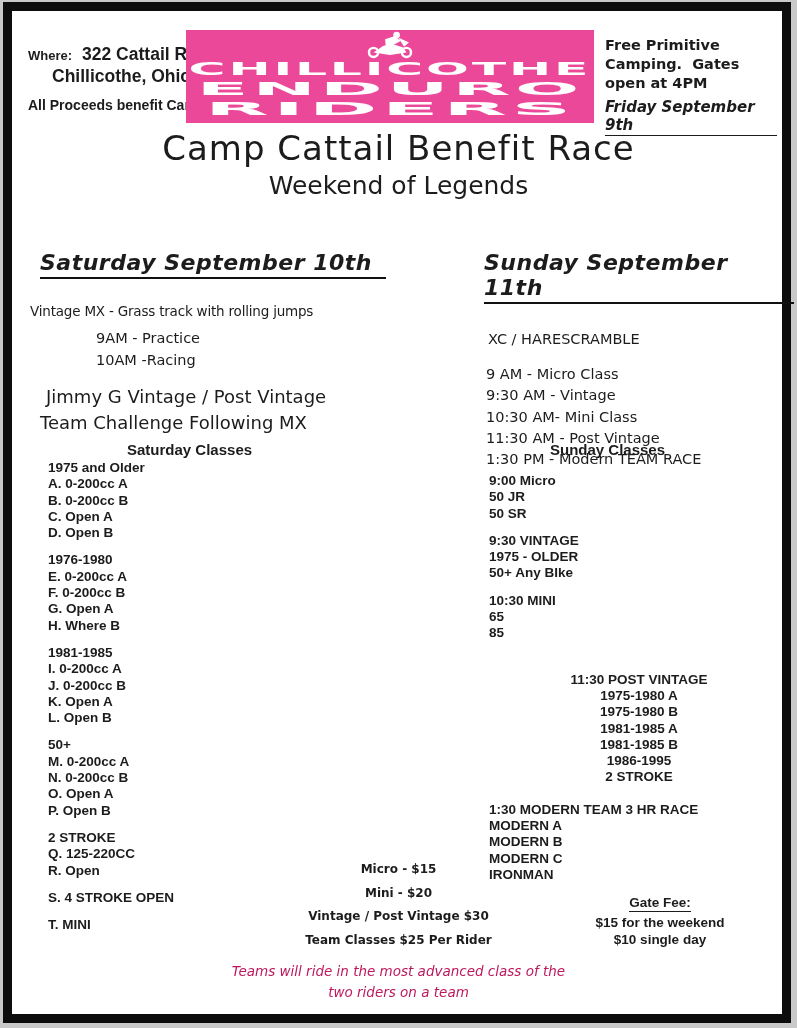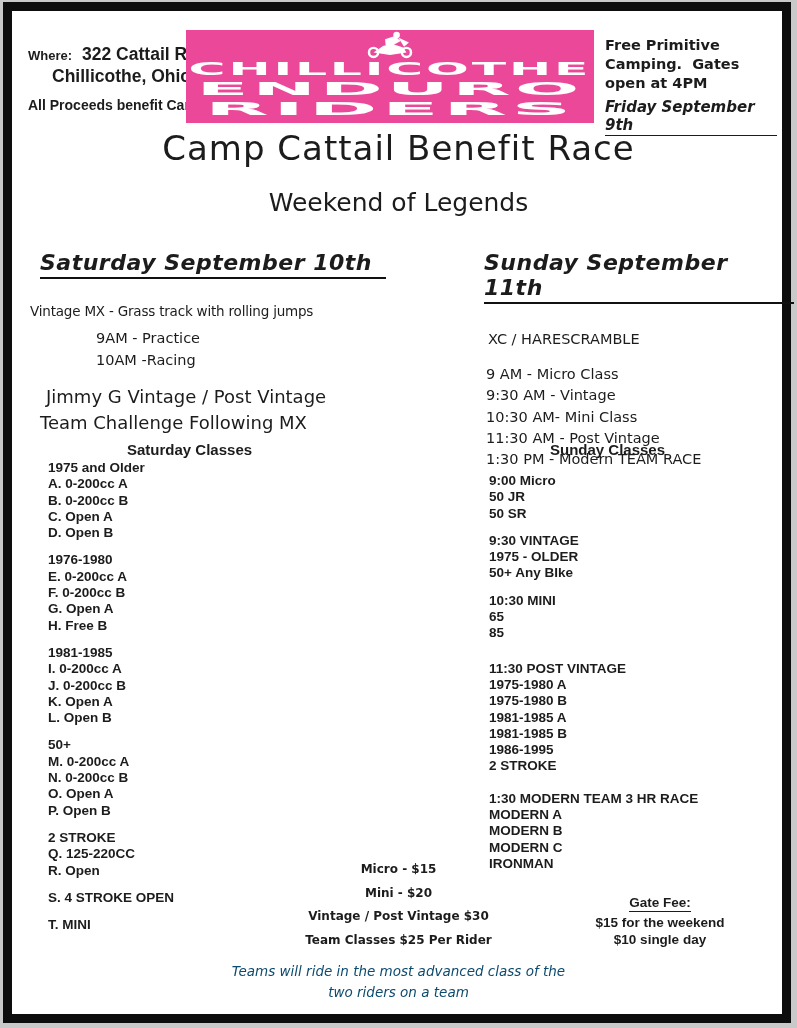--- a/index.html
+++ b/index.html
@@ -33,21 +33,21 @@
   .lx2 { transform:scaleX(4.2); }
   .lx3 { transform:scaleX(4.6); }
 
   .camping-block { position:absolute; left:605px; top:36px; width:172px; text-align:left; }
   .camping-line { font-size:14.5px; font-weight:bold; line-height:19px; white-space:pre-wrap; }
   .camping-date { display:inline-block; font-size:15px; font-weight:bold; font-style:italic; margin-top:5px; border-bottom:1.5px solid #1c1c1c; padding-bottom:1px; }
 
   
   .title-block { position:absolute; left:0; right:0; top:128px; text-align:center; }
   .main-title { font-size:34px; letter-spacing:1px; }
-  .subtitle { font-size:25px; margin-top:20px; }
+  .subtitle { font-size:25px; margin-top:3px; }
 
   
   .day-head { display:inline-block; font-size:22px; font-weight:bold; font-style:italic; letter-spacing:0.5px; border-bottom:2px solid #111; padding:0 14px 2px 0; }
   .sat-top { position:absolute; left:40px; top:250px; width:430px; }
   .sun-top { position:absolute; left:484px; top:250px; width:310px; }
   .sat-desc { font-size:13.5px; margin:24px 0 0 -10px; letter-spacing:-0.2px; }
   .sat-times { margin:8px 0 0 56px; }
   .sat-times div { font-size:14.5px; line-height:22px; }
   .challenge { margin-top:13px; }
   .challenge-l1 { font-size:18px; margin-left:6px; line-height:26px; }
@@ -57,30 +57,30 @@
   .sun-times div { font-size:14.5px; line-height:21.3px; }
 
   
   .sat-classes { position:absolute; left:48px; top:441px; width:380px; }
   .sun-classes { position:absolute; left:489px; top:441px; width:300px; }
   .classes-title { font-family:"Liberation Sans",sans-serif; font-weight:bold; font-size:15px; }
   .sat-classes .classes-title { margin:0 0 2px 79px; }
   .sun-classes .classes-title { margin:0 0 15px 61px; }
   .group { margin-bottom:11px; }
   .class-line { font-family:"Liberation Sans",sans-serif; font-weight:bold; font-size:13.5px; line-height:16.3px; }
-  .sun-g4 { margin-top:19px; }
+  .sun-g4 { margin-top:30px;text-align:center; }
   .sun-g5 { margin-top:16px; }
 
   
   .pricing { position:absolute; left:0; right:0; top:858px; text-align:center; }
   .pricing div { font-size:12px; font-weight:bold; line-height:23.5px; }
   .gatefee { position:absolute; left:580px; top:893px; width:160px; text-align:center; font-family:"Liberation Sans",sans-serif; font-weight:bold; }
   .gatefee-title { display:inline-block; font-size:13.5px; border-bottom:1.5px solid #1c1c1c; padding-bottom:1px; margin-bottom:2px; }
   .gatefee-line { font-size:13.5px; line-height:17px; }
-  .footnote { position:absolute; left:0; right:0; top:961px; text-align:center; font-style:italic; color:#0c4a6e; }
+  .footnote { position:absolute; left:0; right:0; top:961px; text-align:center; font-style:italic; color:#be185d; }
   .footnote div { font-size:13.5px; line-height:21px; }
 </style>
 </head>
 <body>
 
 <div class="sheet"></div>
 
 <div class="where-block">
   <div class="where-row">
     <span class="where-label">Where:</span>
@@ -154,21 +154,21 @@
     <div class="class-line">A. 0-200cc A</div>
     <div class="class-line">B. 0-200cc B</div>
     <div class="class-line">C. Open A</div>
     <div class="class-line">D. Open B</div>
   </div>
   <div class="group">
     <div class="class-line">1976-1980</div>
     <div class="class-line">E. 0-200cc A</div>
     <div class="class-line">F. 0-200cc B</div>
     <div class="class-line">G. Open A</div>
-    <div class="class-line">H. Free B</div>
+    <div class="class-line">H. Where B</div>
   </div>
   <div class="group">
     <div class="class-line">1981-1985</div>
     <div class="class-line">I. 0-200cc A</div>
     <div class="class-line">J. 0-200cc B</div>
     <div class="class-line">K. Open A</div>
     <div class="class-line">L. Open B</div>
   </div>
   <div class="group">
     <div class="class-line">50+</div>

